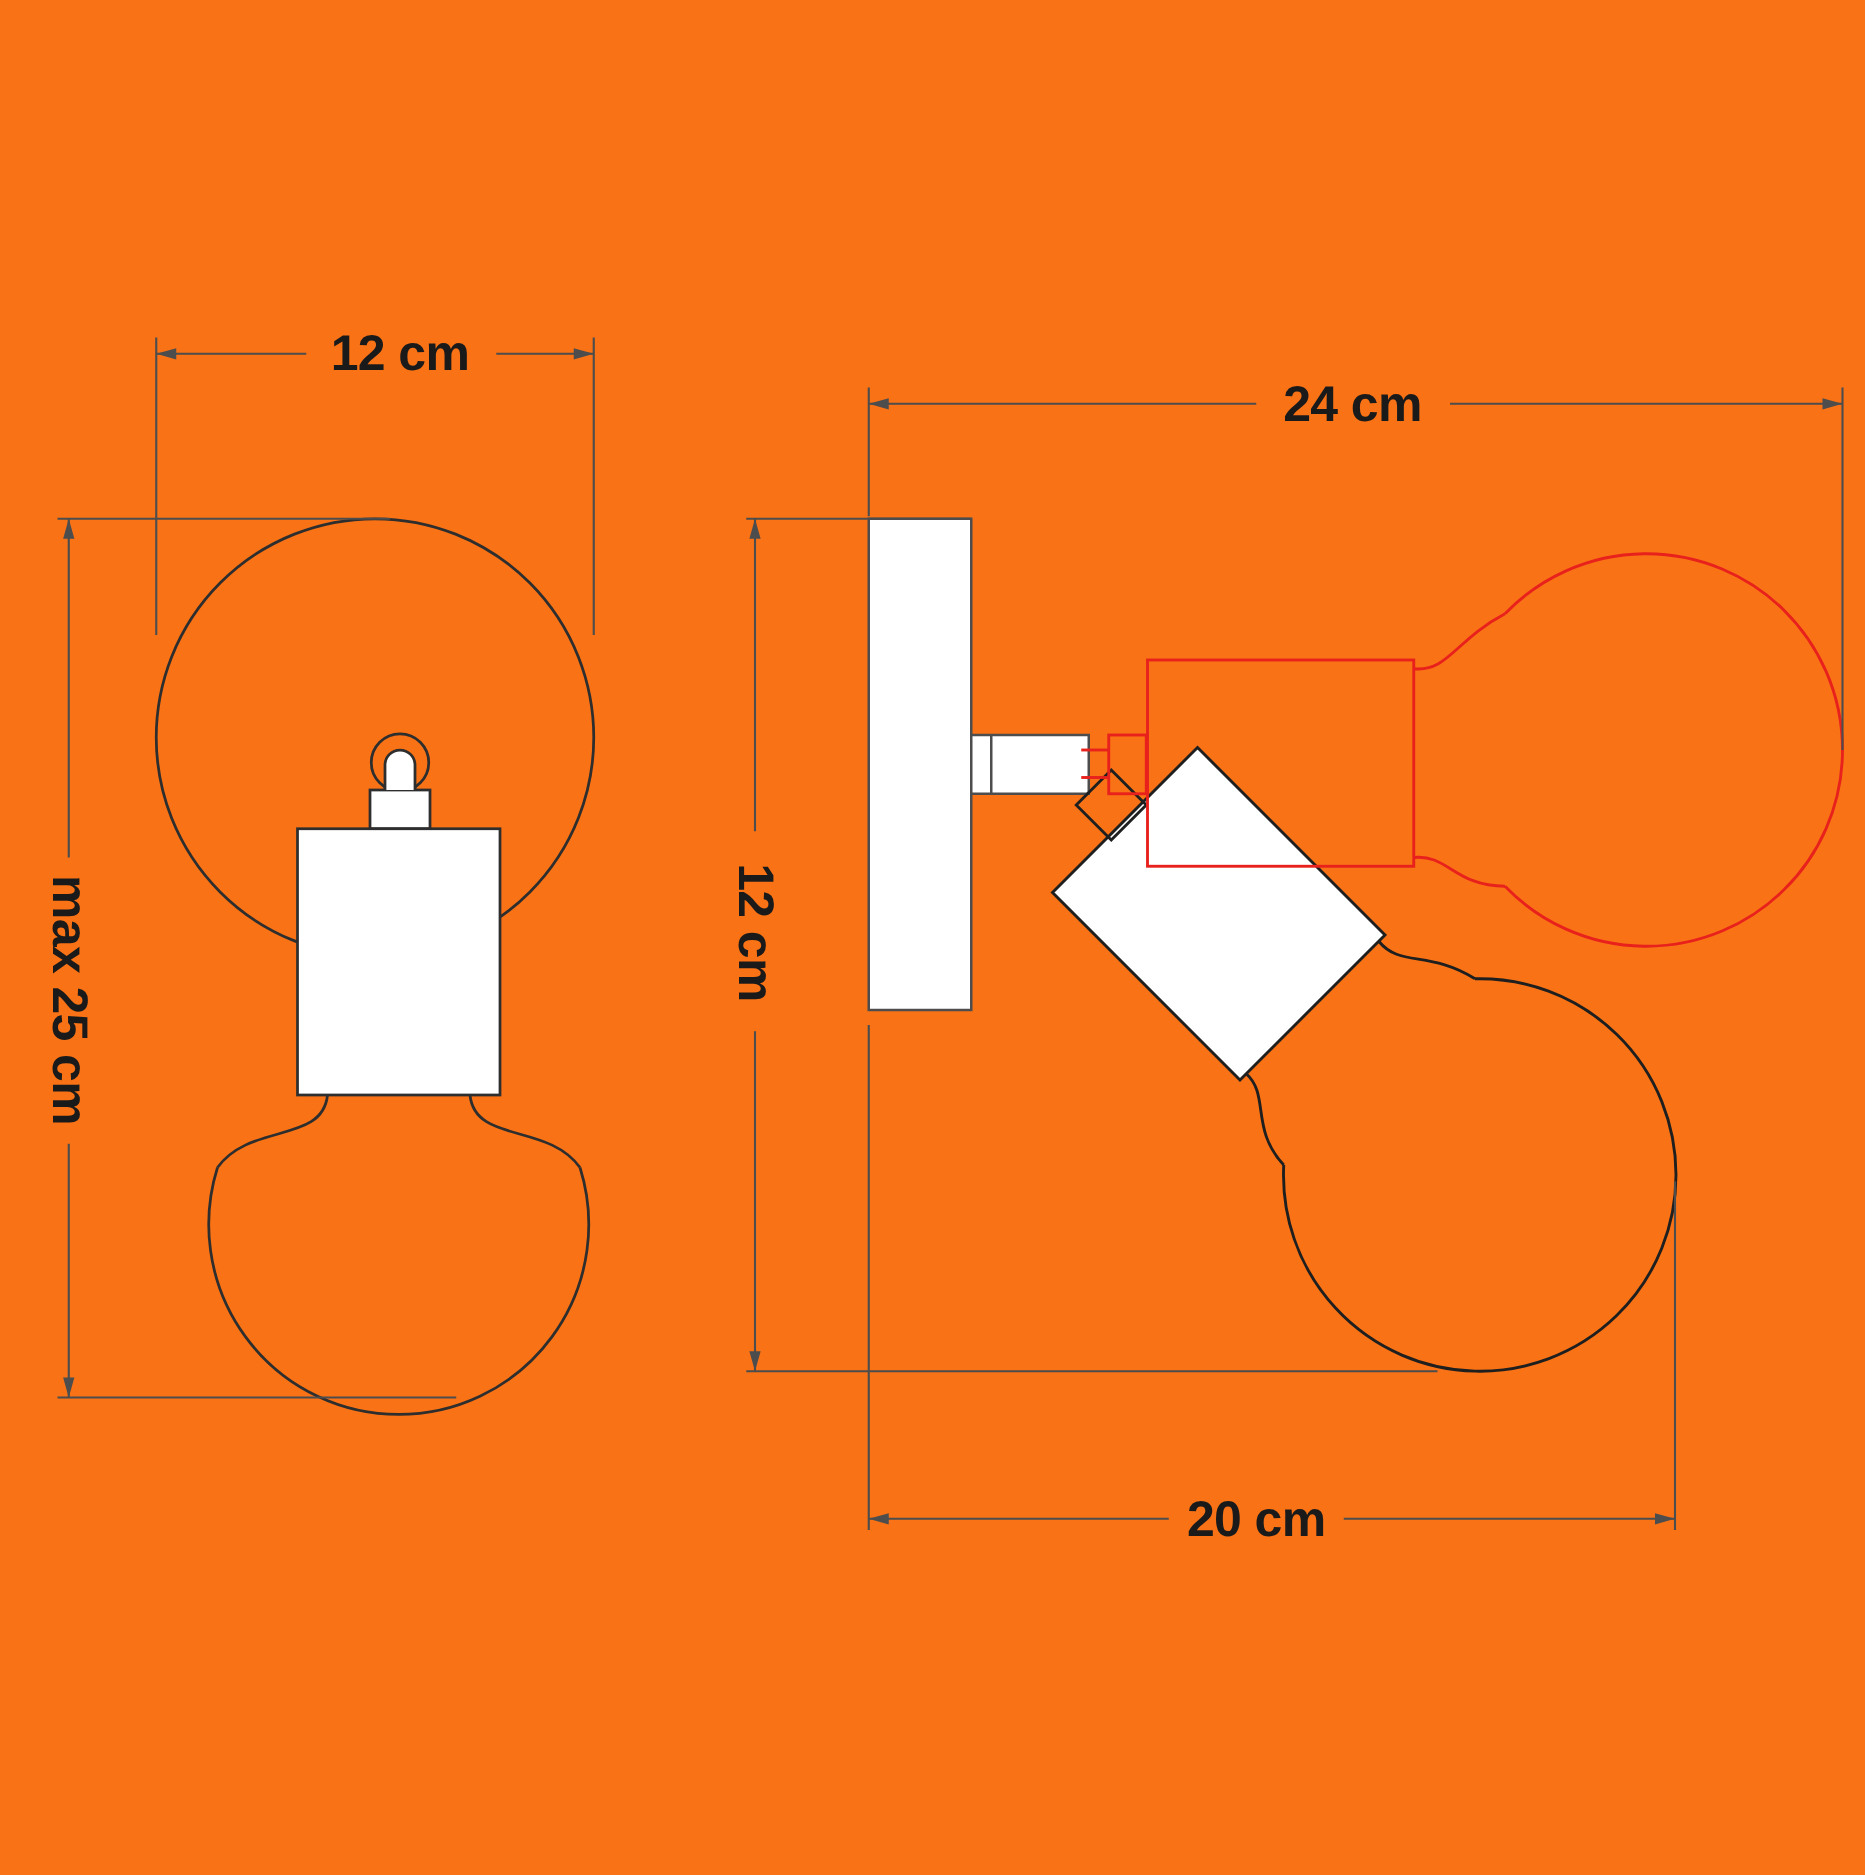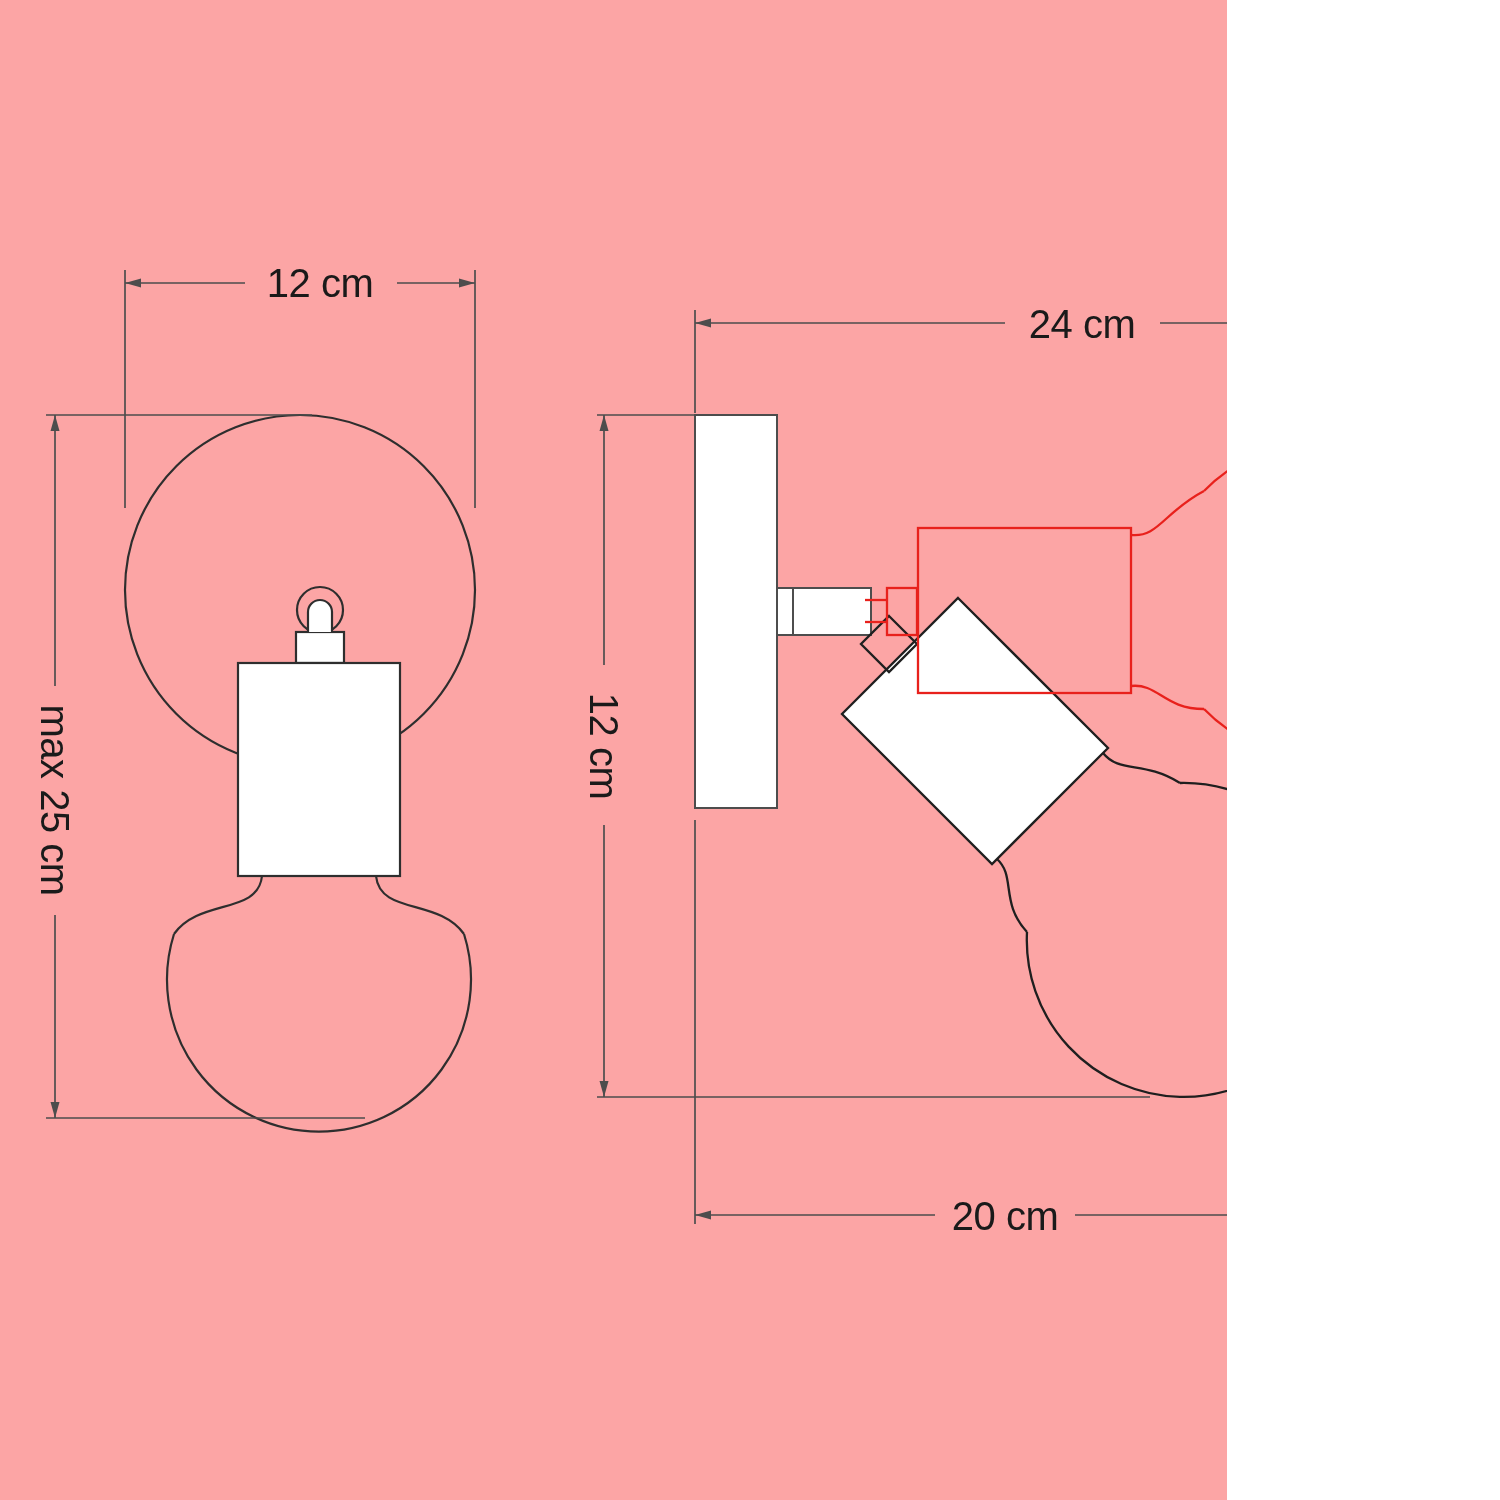--- a/index.html
+++ b/index.html
@@ -2,24 +2,25 @@
 <html><head>
 <meta charset="utf-8">
 <style>
   html, body {
     margin: 0;
     padding: 0;
     background: #ffffff;
   }
   .stage {
     position: relative;
-    width: 1227px;
+    width: 1492px;
     height: 1500px;
-    background: #fca5a5;
+    background: #f97316;
     overflow: hidden;
+    font-weight: bold;
   }
   svg { display: block; }
 
   
   .dim-line   { stroke: #4d4d4d; stroke-width: 1.7; fill: none; }
   .dim-arrow  { fill: #4d4d4d; stroke: none; }
   .gray-part  { stroke: #4d4d4d; stroke-width: 2;   fill: #ffffff; }
   .gray-edge  { stroke: #4d4d4d; stroke-width: 2;   fill: none; }
   .front-part { stroke: #2e2e2e; stroke-width: 2.2; fill: none; }
   .front-fill { stroke: #2e2e2e; stroke-width: 2.2; fill: #ffffff; }

